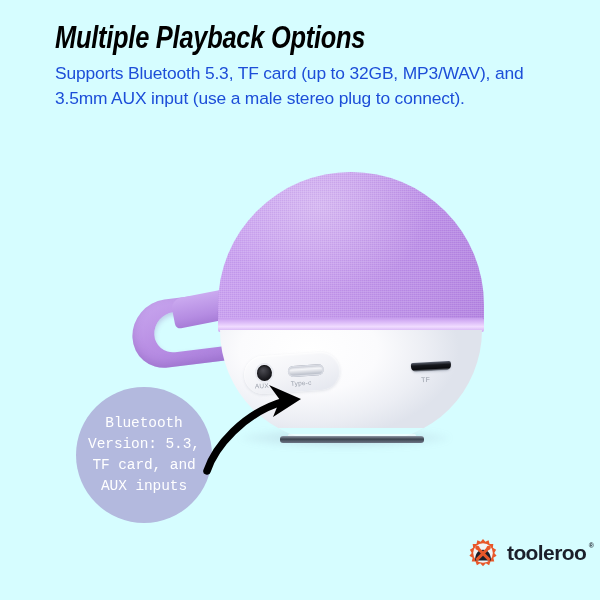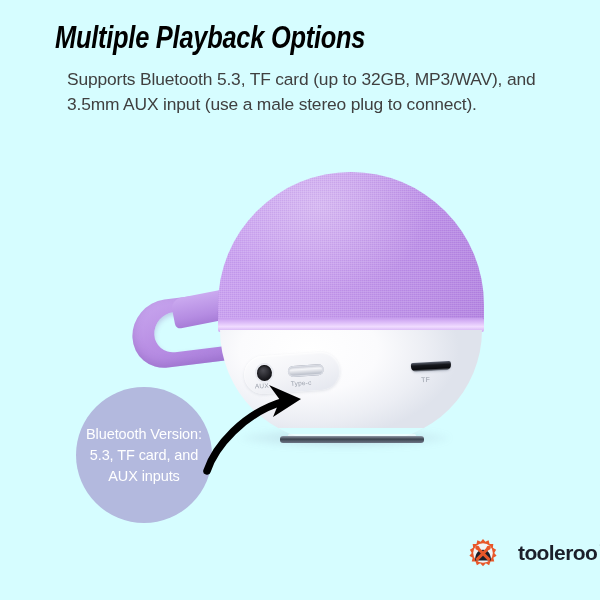--- a/index.html
+++ b/index.html
@@ -37,23 +37,23 @@
     color: #000000;
     letter-spacing: -0.3px;
     transform: scaleX(0.82);
     transform-origin: left center;
     white-space: nowrap;
     margin: 0 0 6px 0;
   }
   #subcopy {
     font-size: 17.4px;
     line-height: 25px;
-    color: #404040;
+    color: #1d4ed8;
     letter-spacing: -0.15px;
-    margin: 12px;
+    margin: 0;
     max-width: 482px;
   }
 
   
   #product-stage {
     position: absolute;
     left: 120px;
     top: 160px;
     width: 380px;
     height: 300px;
@@ -270,20 +270,21 @@
     left: 76px;
     top: 387px;
     width: 136px;
     height: 136px;
     border-radius: 50%;
     background: #b3b9de;
     display: flex;
     align-items: center;
     justify-content: center;
     text-align: center;
+    font-family: Liberation Mono, monospace;
   }
   #callout-text {
     color: #ffffff;
     font-size: 14.5px;
     line-height: 21px;
     letter-spacing: -0.1px;
     padding: 0 8px;
   }
 
   
@@ -296,21 +297,21 @@
     overflow: visible;
   }
 
   
   #brand {
     position: absolute;
     left: 468px;
     top: 538px;
     display: flex;
     align-items: center;
-    gap: 20px;
+    gap: 9px;
   }
   #brand-mark {
     width: 30px;
     height: 30px;
     flex: 0 0 auto;
   }
   #brand-word {
     font-size: 21px;
     font-weight: 700;
     color: #1b1f2a;

